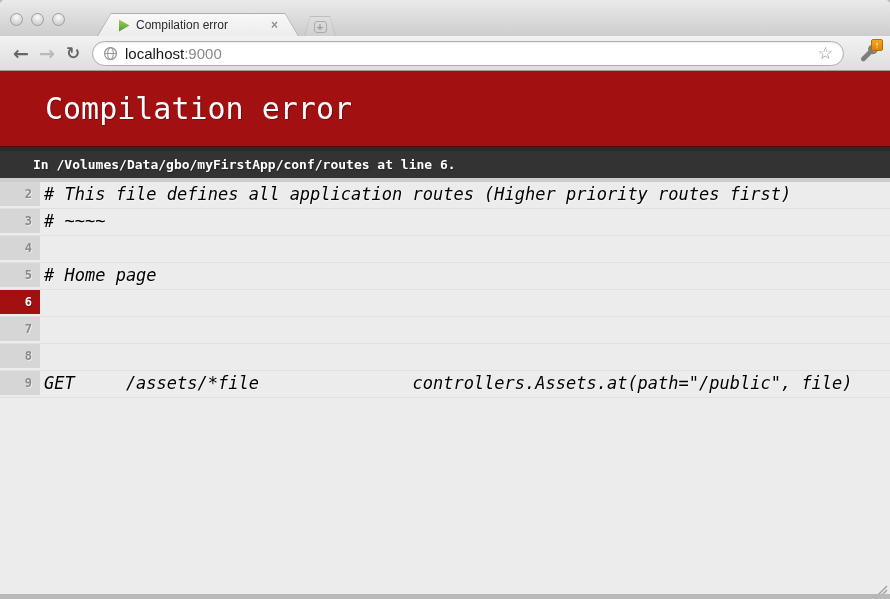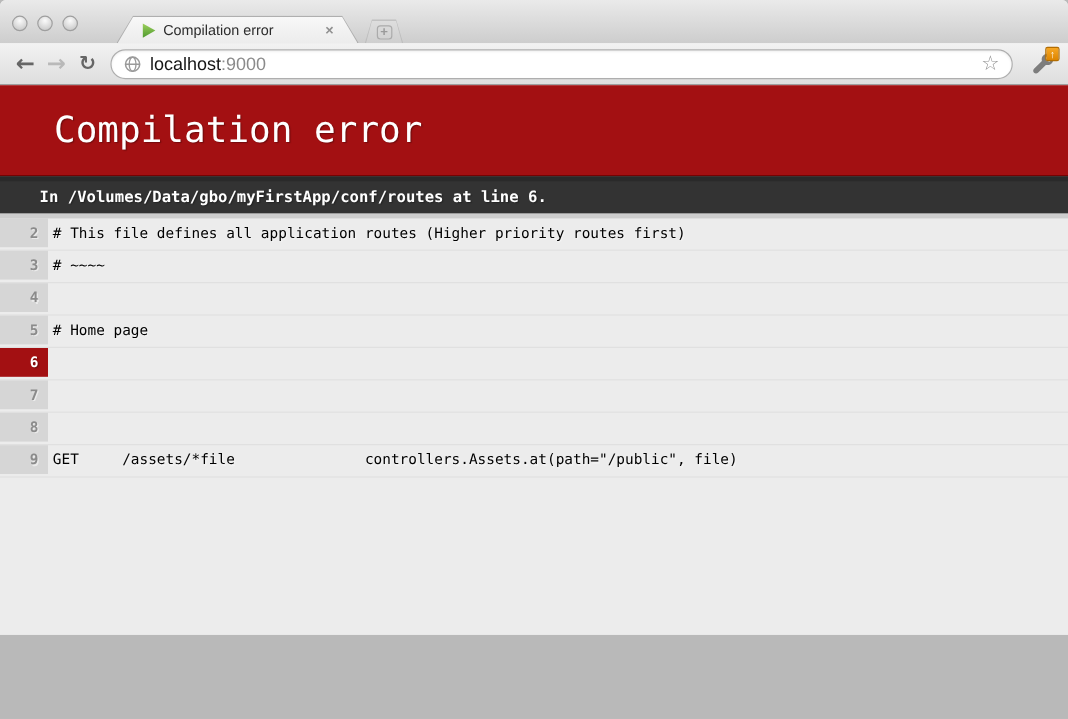--- a/index.html
+++ b/index.html
@@ -5,21 +5,21 @@
   :root{
     --header-bg:#a31012; --header-border:#690000;
     --detail-bg:#f5a0a0; --detail-top:#d36e6e; --detail-text:#730000; --detail-bottom:#ba7a7a;
     --loc-bg:#333333; --loc-top:#2a2a2a;
     --page-bg:#ececec; --gutter-bg:#d6d6d6; --gutter-text:#8b8b8b;
     --error:#a31012; --first-row-top:#cdcdcd;
   }
   *{margin:0;padding:0;box-sizing:border-box;}
   html,body{width:890px;height:599px;overflow:hidden;background:#b9b9b9;}
   body{font-family:"Liberation Sans",sans-serif;}
-  .window{width:890px;height:529px;position:relative;border-radius:5px 5px 0 0;overflow:hidden;background:var(--page-bg);}
+  .window{width:890px;height:594px;position:relative;border-radius:5px 5px 0 0;overflow:hidden;background:var(--page-bg);}
 
   
   .tabstrip{position:relative;height:36px;background:linear-gradient(#eaeaea,#cdcdcd);}
   .traffic{position:absolute;top:13px;left:10px;display:flex;gap:8px;}
   .traffic .light{width:13px;height:13px;border-radius:50%;border:1px solid #9f9f9f;
     background:radial-gradient(circle at 50% 30%,#fbfbfb,#d2d2d2 70%,#c2c2c2);}
   .tab{position:absolute;left:97px;top:13px;width:202px;height:23px;
     clip-path:polygon(0 100%,14px 0,calc(100% - 14px) 0,100% 100%);background:#aeaeae;}
   .tab-inner{position:absolute;left:1px;right:1px;top:1px;bottom:0;
     clip-path:polygon(0 100%,13px 0,calc(100% - 13px) 0,100% 100%);
@@ -60,22 +60,22 @@
   .err-detail{background:var(--detail-bg);color:var(--detail-text);font-size:13px;
     padding:17px 45px;border-top:4px solid var(--detail-top);border-bottom:1px solid var(--detail-bottom);
     text-shadow:1px 1px 1px rgba(255,255,255,.3);white-space:pre;}
   .err-loc{background:var(--loc-bg);color:#fff;font-size:13px;font-weight:bold;
     padding:6px 33px;border-top:4px solid var(--loc-top);text-shadow:1px 1px 1px rgba(0,0,0,.3);white-space:pre;}
   .listing{border-top:4px solid var(--first-row-top);}
   .code-row{display:flex;height:27px;border-bottom:1px solid #e0e0e0;}
   .line-no{width:40px;height:24px;margin-bottom:2px;background:var(--gutter-bg);color:var(--gutter-text);
     font-size:12px;font-weight:bold;text-align:right;padding:0 8px 0 0;line-height:24px;
     text-shadow:1px 1px 0 rgba(255,255,255,.5);flex:0 0 auto;}
-  .code-text{font-size:12px;color:#000;line-height:24px;padding-left:4px;white-space:pre;
-    text-shadow:1px 1px 1px rgba(255,255,255,.5);}
+  .code-text{font-size:17px;color:#000;line-height:24px;padding-left:4px;white-space:pre;
+    text-shadow:1px 1px 1px rgba(255,255,255,.5);font-style:italic;}
   .code-row.error .line-no{background:var(--error);color:#fff;text-shadow:1px 1px 1px rgba(0,0,0,.3);}
   .code-row.error .code-text{color:var(--error);}
   .grip{position:absolute;right:2px;bottom:2px;}
 </style>
 </head>
 <body>
 
 <div class="window">
 
   <div class="tabstrip">

